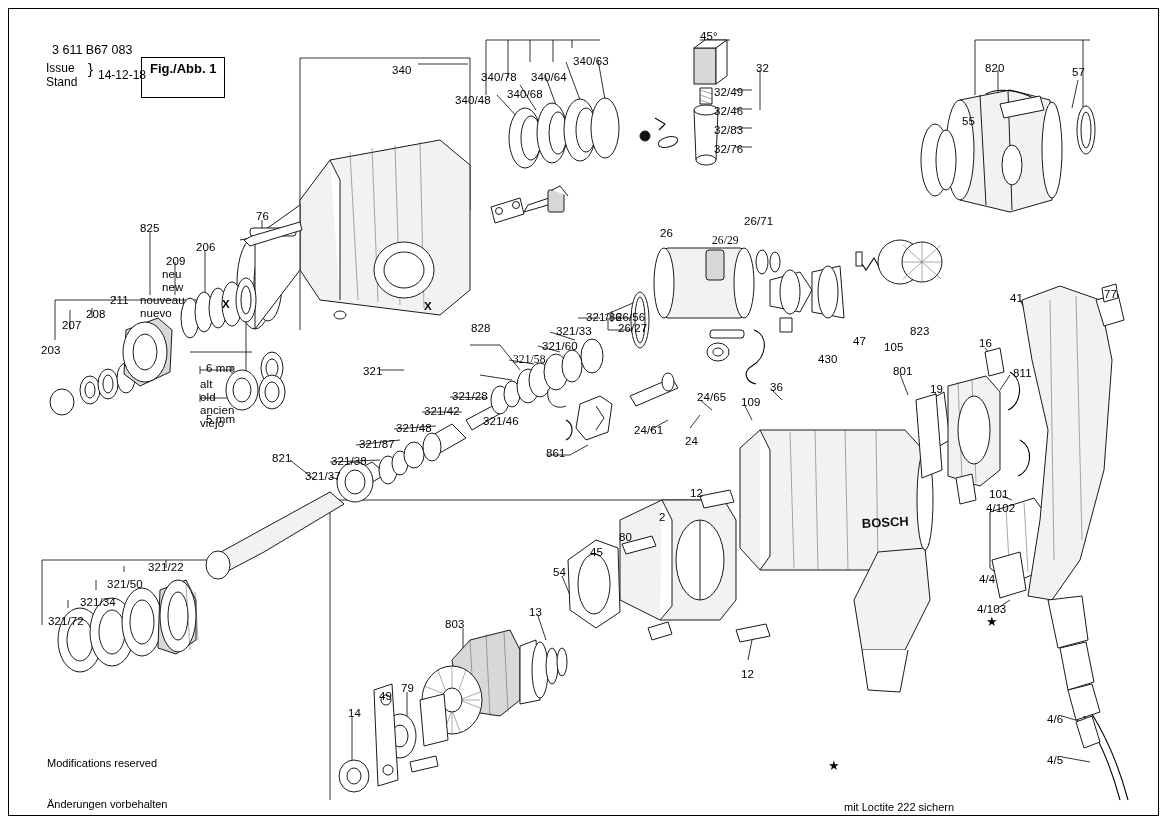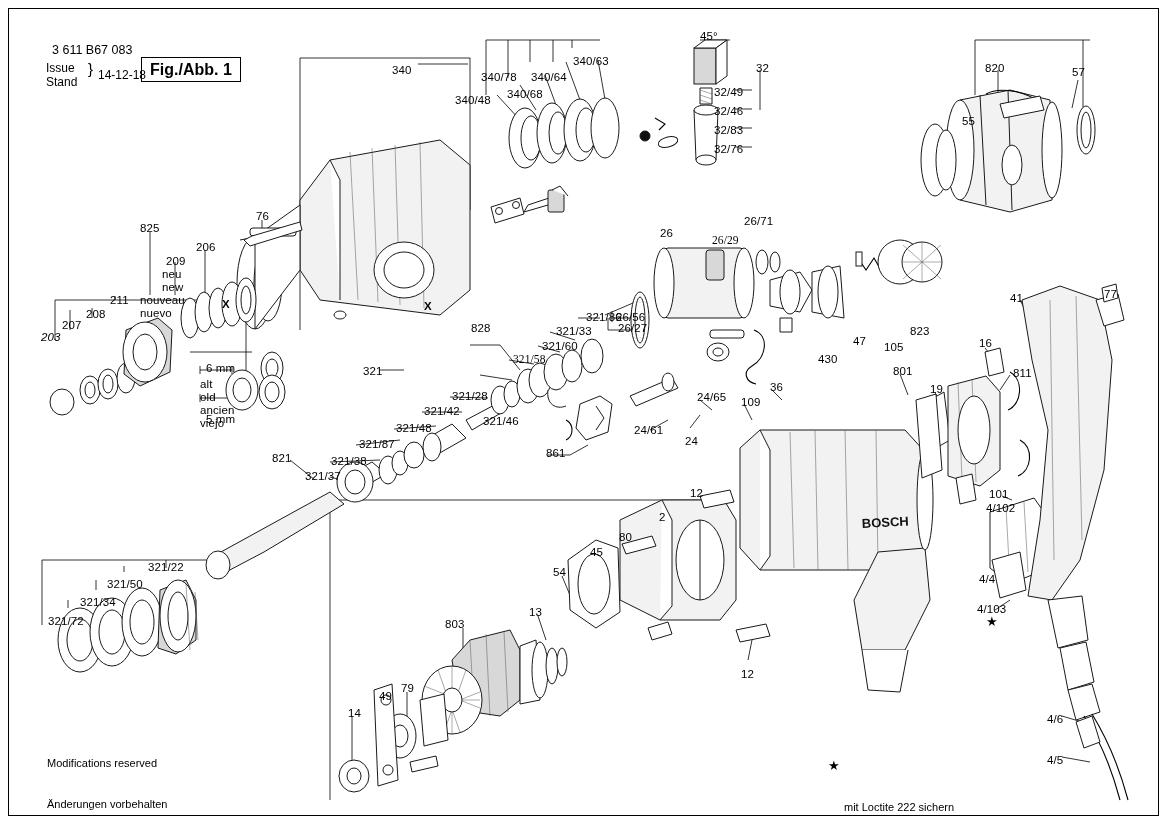--- a/index.html
+++ b/index.html
@@ -2,21 +2,21 @@
 <html><head>
 <meta charset="utf-8">
 <style>
   html,body{margin:0;padding:0;background:#ffffff;}
   body{width:1169px;height:826px;font-family:"Liberation Sans",sans-serif;color:#000;}
   #sheet{position:relative;width:1169px;height:826px;overflow:hidden;}
   .border{position:absolute;left:8px;top:8px;width:1151px;height:808px;border:1.5px solid #000;box-sizing:border-box;}
   .lbl{position:absolute;font-size:11.5px;line-height:12.5px;white-space:pre;letter-spacing:0.1px;}
   .lbl.b{font-weight:bold;}
   .hdr{position:absolute;font-size:12px;line-height:13px;white-space:pre;}
-  .figbox{position:absolute;border:1.6px solid #000;padding:3px 8px 2px 8px;font-weight:bold;font-size:16px;}
+  .figbox{position:absolute;border:1.6px solid #000;padding:3px 8px 21px 8px;font-weight:bold;font-size:13px;}
   .foot{position:absolute;font-size:11px;line-height:13.5px;white-space:pre;}
   .star{font-size:13px;}
   svg{position:absolute;left:0;top:0;width:1169px;height:826px;}
   .ln{stroke:#000;fill:none;stroke-width:0.8;}
   .ln2{stroke:#000;fill:none;stroke-width:1.1;}
   .prt{stroke:#1a1a1a;stroke-width:1;fill:#ffffff;}
   .prtg{stroke:#1a1a1a;stroke-width:1;fill:#f2f2f2;}
   .prtd{stroke:#1a1a1a;stroke-width:1;fill:#d8d8d8;}
   .prtk{stroke:#1a1a1a;stroke-width:1;fill:#111;}
   .hair{stroke:#555;stroke-width:0.5;fill:none;}
@@ -400,21 +400,21 @@
       <div class="lbl" style="left: 985px; top: 62px;">820</div>
       <div class="lbl" style="left: 1072px; top: 66px;">57</div>
       <div class="lbl" style="left: 962px; top: 115px;">55</div>
       <div class="lbl" style="left: 140px; top: 222px;">825</div>
       <div class="lbl" style="left: 166px; top: 255px;">209</div>
       <div class="lbl" style="left: 196px; top: 241px;">206</div>
       <div class="lbl" style="left: 256px; top: 210px;">76</div>
       <div class="lbl" style="left: 110px; top: 294px;">211</div>
       <div class="lbl" style="left: 86px; top: 308px;">208</div>
       <div class="lbl" style="left: 62px; top: 319px;">207</div>
-      <div class="lbl" style="left: 41px; top: 331px; font-style: italic;">203</div>
+      <div class="lbl" style="left: 41px; top: 344px;">203</div>
       <div class="lbl" style="left: 660px; top: 227px;">26</div>
       <div class="lbl" style="left: 712px; top: 234px; font-family: Liberation Serif, serif;">26/29</div>
       <div class="lbl" style="left: 744px; top: 215px;">26/71</div>
       <div class="lbl" style="left: 616px; top: 311px;">26/56</div>
       <div class="lbl" style="left: 618px; top: 322px;">26/27</div>
       <div class="lbl" style="left: 910px; top: 325px;">823</div>
       <div class="lbl" style="left: 884px; top: 341px;">105</div>
       <div class="lbl" style="left: 853px; top: 335px;">47</div>
       <div class="lbl" style="left: 818px; top: 353px;">430</div>
       <div class="lbl" style="left: 1104px; top: 288px;">77</div>

